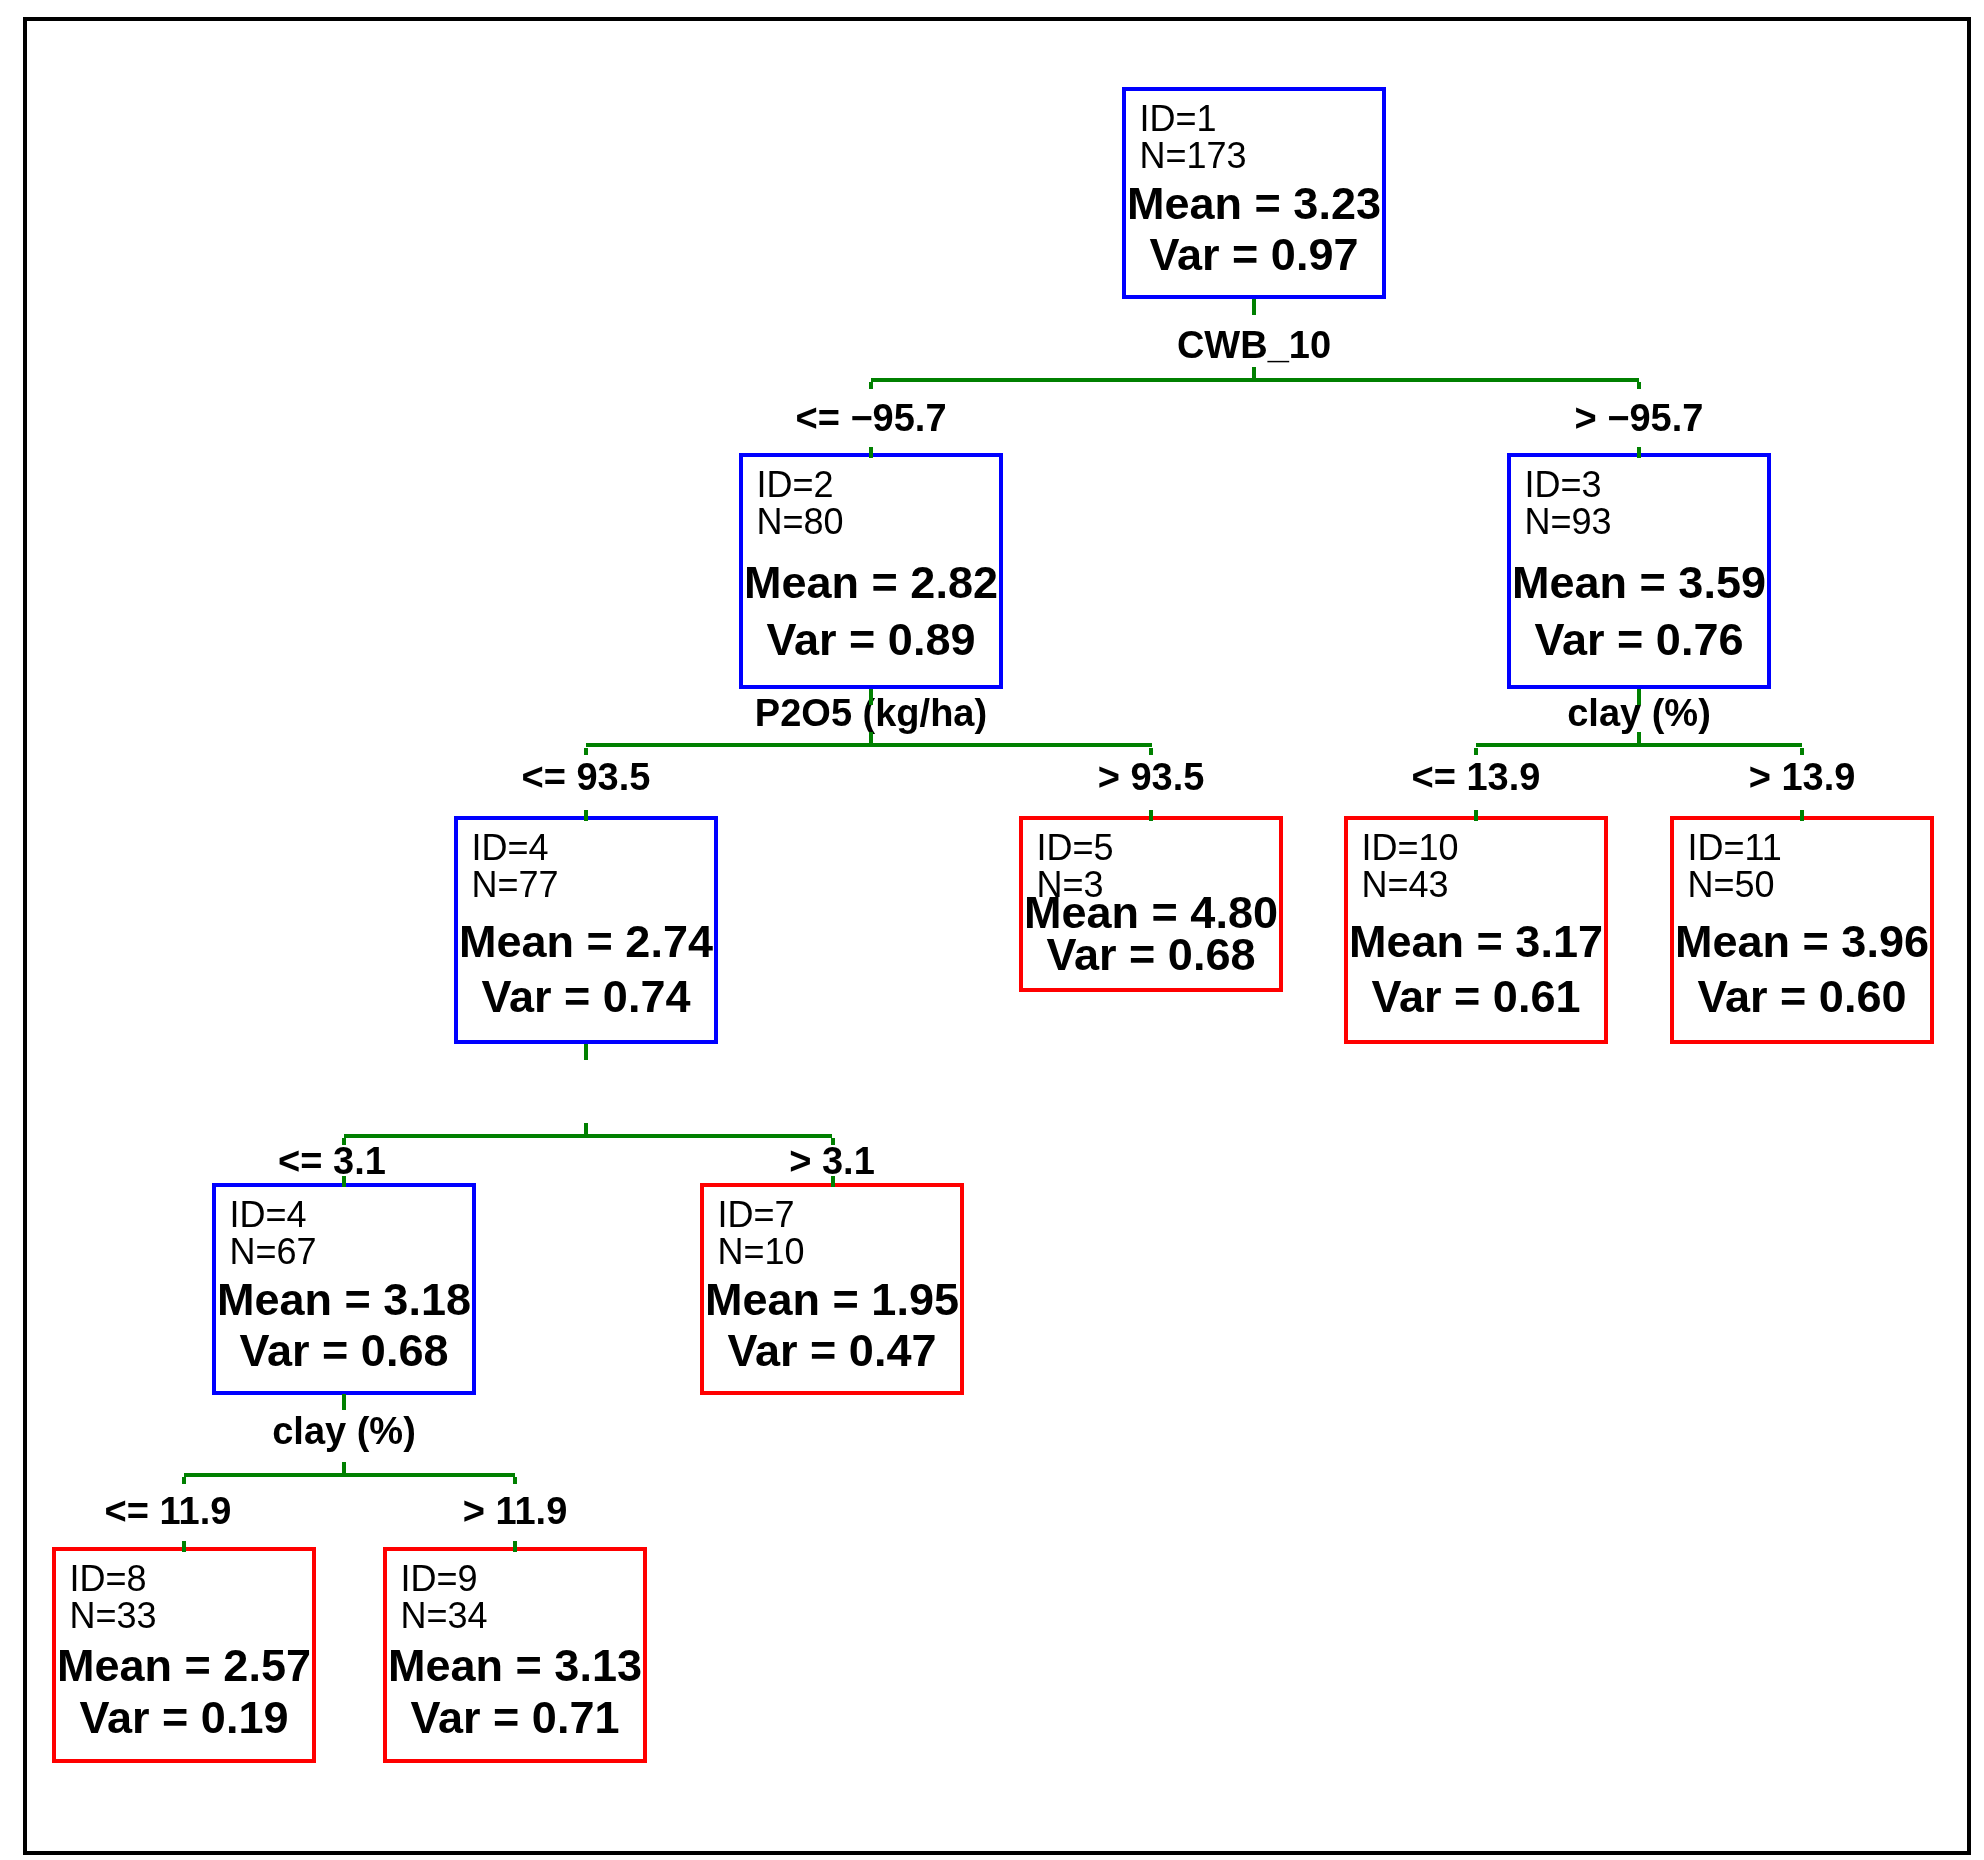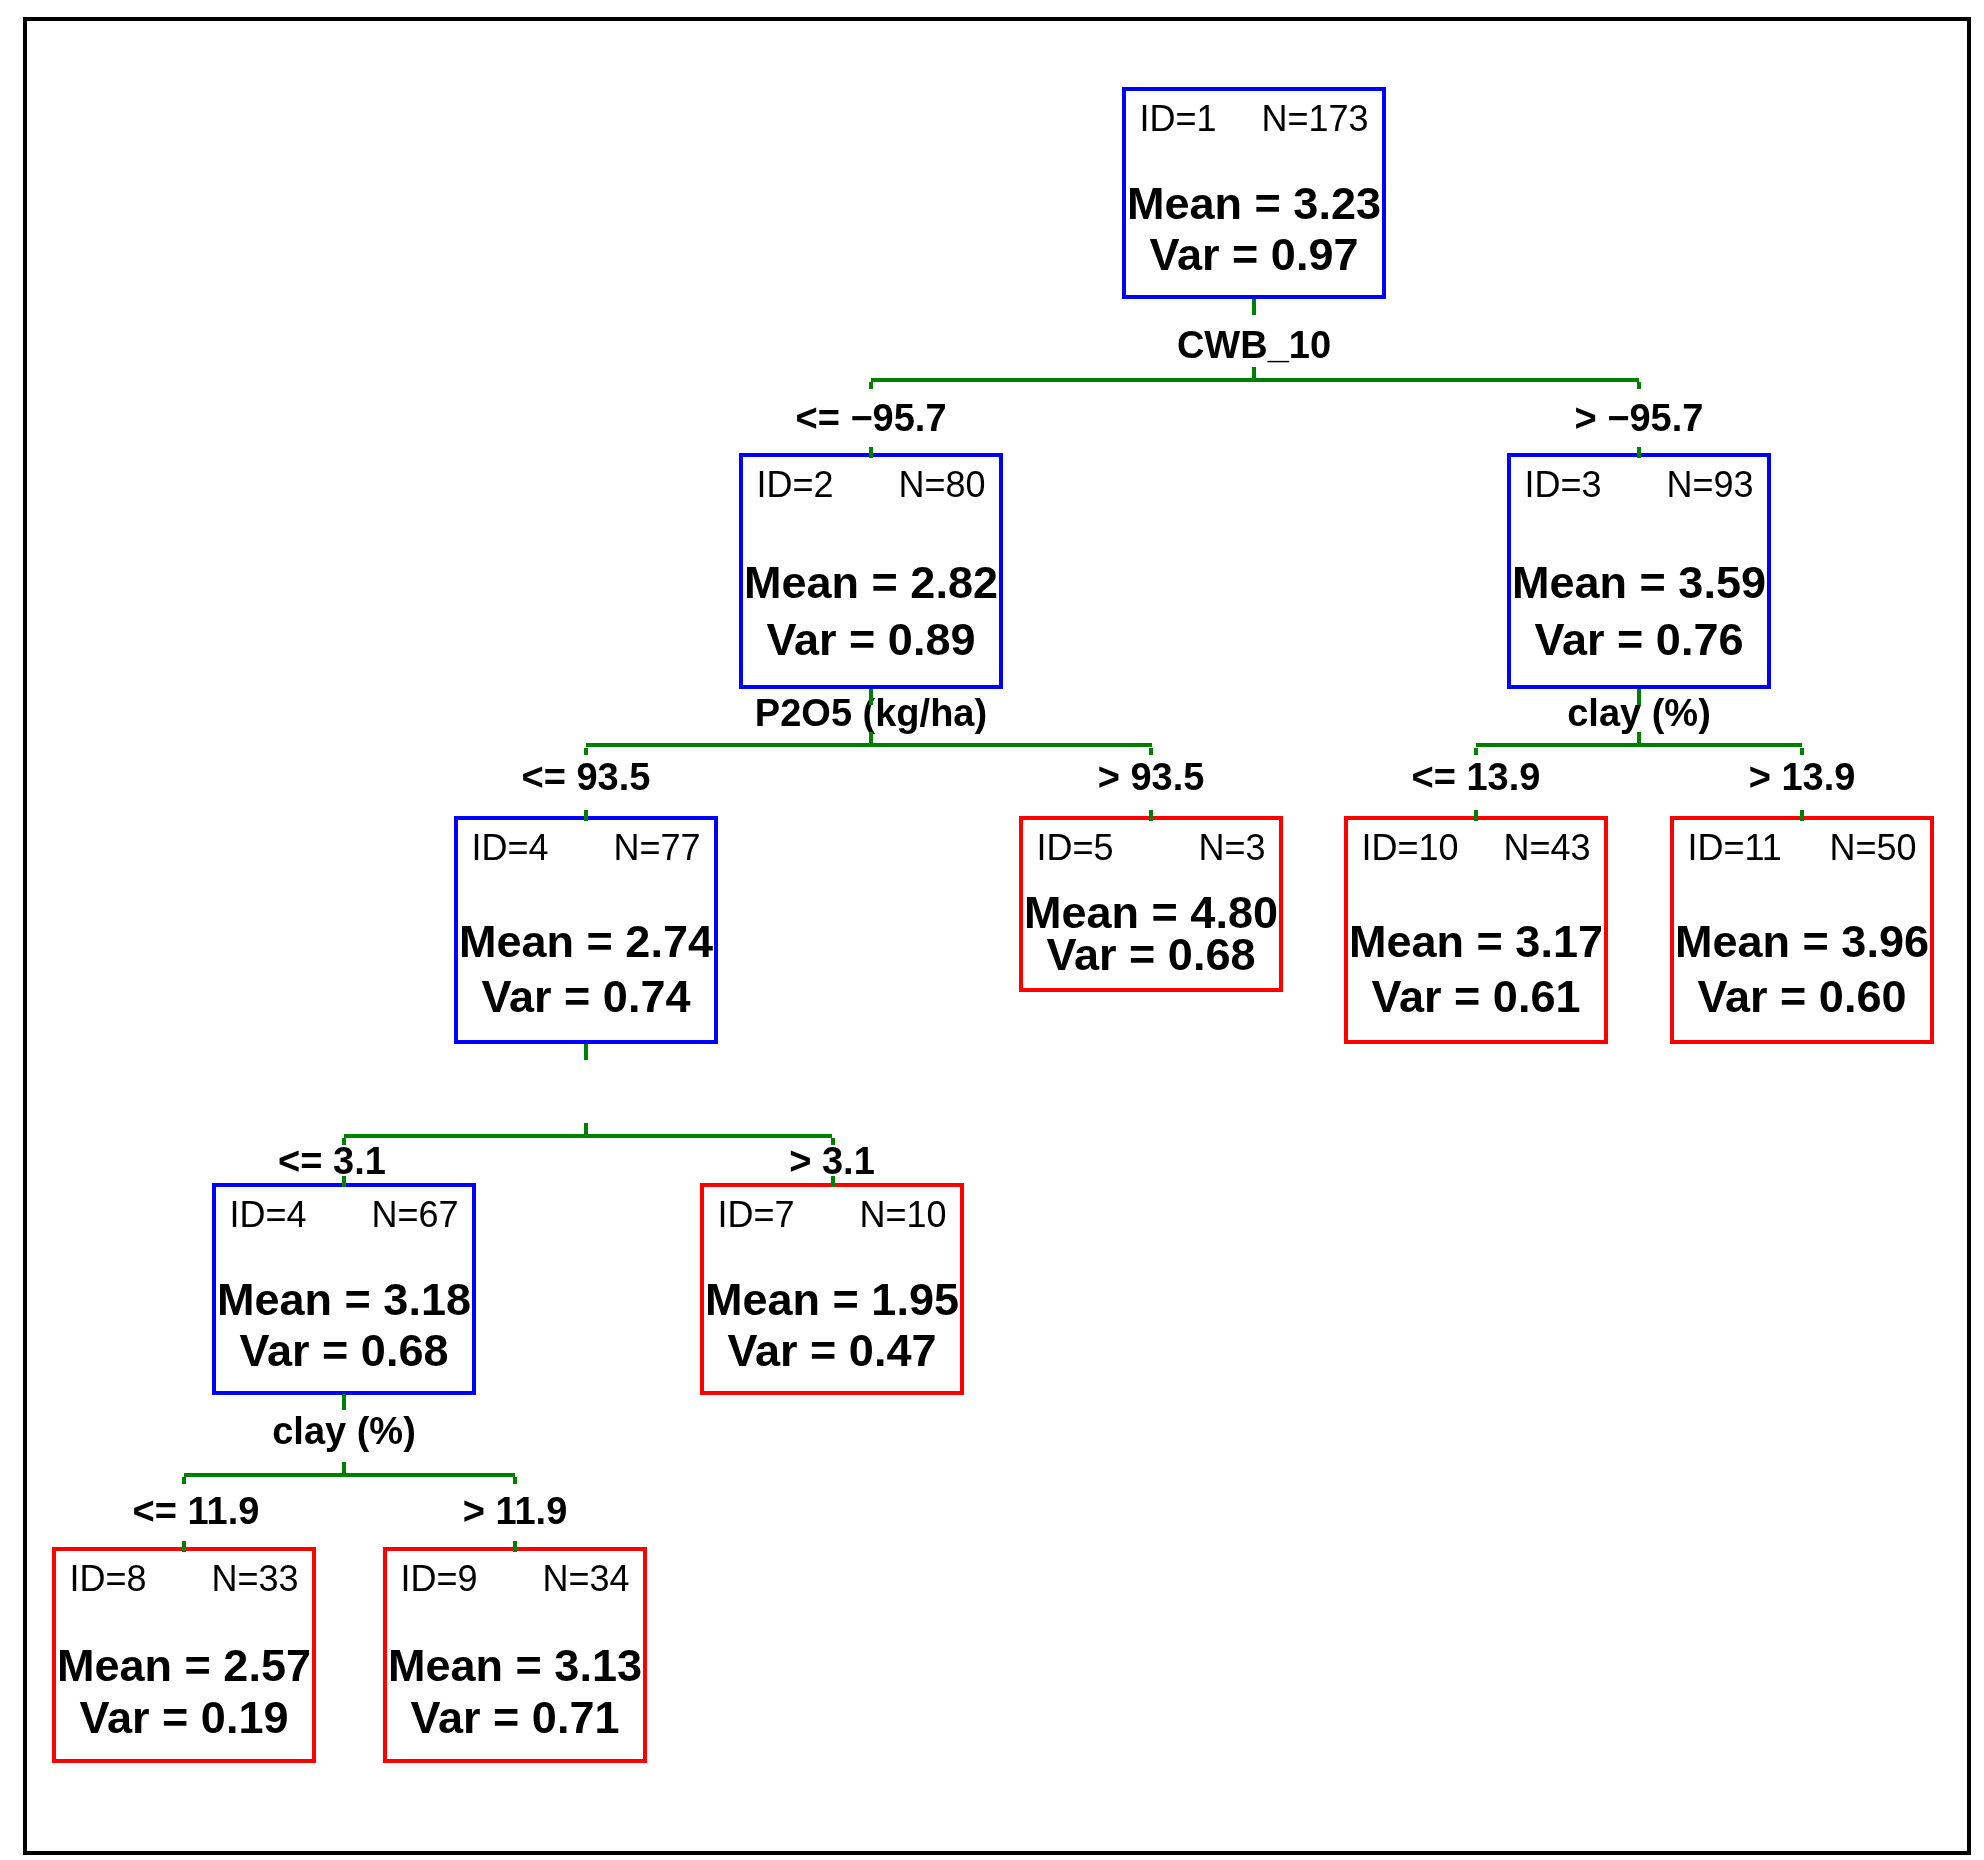--- a/index.html
+++ b/index.html
@@ -36,20 +36,21 @@
     position: absolute;
     top: 8.6px;
     left: 13.5px;
     right: 13.5px;
     display: flex;
     justify-content: space-between;
     font-size: 36px;
     font-weight: 400;
     line-height: 1.05;
     white-space: nowrap;
+    flex-direction: column;
   }
   .mean, .var {
     position: absolute;
     left: 0;
     right: 0;
     text-align: center;
     transform: translateY(-50%);
     font-weight: 700;
     font-size: 45px;
     line-height: 1;
@@ -210,18 +211,18 @@
     <div class="branch-label" style="left: 332px; top: 1161px;">&lt;= 3.1</div>
     <div class="branch-label" style="left: 832px; top: 1161px;">&gt; 3.1</div>
     <div class="tick" style="left: 342px; top: 1176px; height: 11px;"></div>
     <div class="tick" style="left: 831px; top: 1176px; height: 11px;"></div>
     <div class="tick" style="left: 342px; top: 1394px; height: 16px;"></div>
     <div class="split-label" style="left: 344px; top: 1431px;">clay (%)</div>
     <div class="tick" style="left: 342px; top: 1462px; height: 13px;"></div>
     <div class="hline" style="left: 184px; width: 331px; top: 1473px;"></div>
     <div class="tick" style="left: 182px; top: 1477px; height: 7.4px;"></div>
     <div class="tick" style="left: 513px; top: 1477px; height: 7.4px;"></div>
-    <div class="branch-label" style="left: 196px; top: 1511px;">&lt;= 11.9</div>
+    <div class="branch-label" style="left: 168px; top: 1511px;">&lt;= 11.9</div>
     <div class="branch-label" style="left: 515px; top: 1511px;">&gt; 11.9</div>
     <div class="tick" style="left: 182px; top: 1541px; height: 11px;"></div>
     <div class="tick" style="left: 513px; top: 1541px; height: 11px;"></div>
   </div>
 
 
 </body></html>

